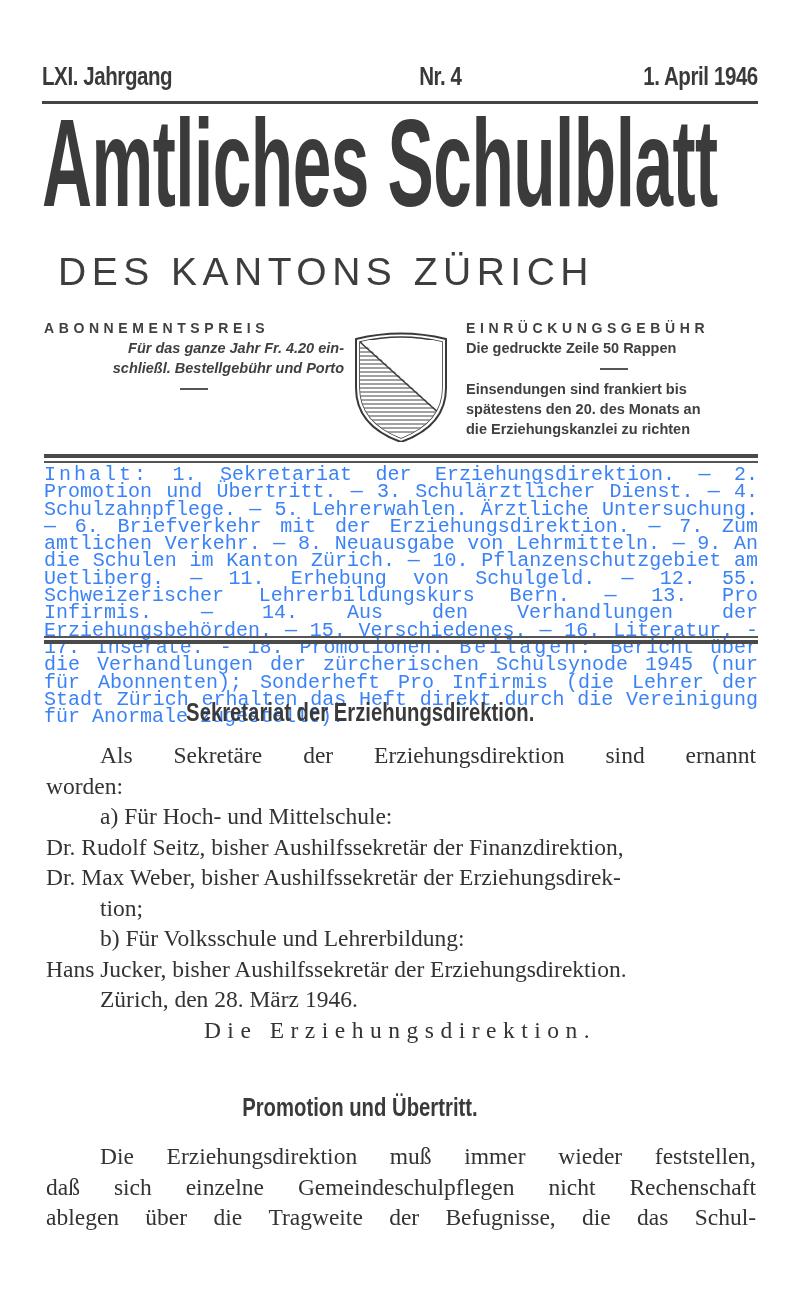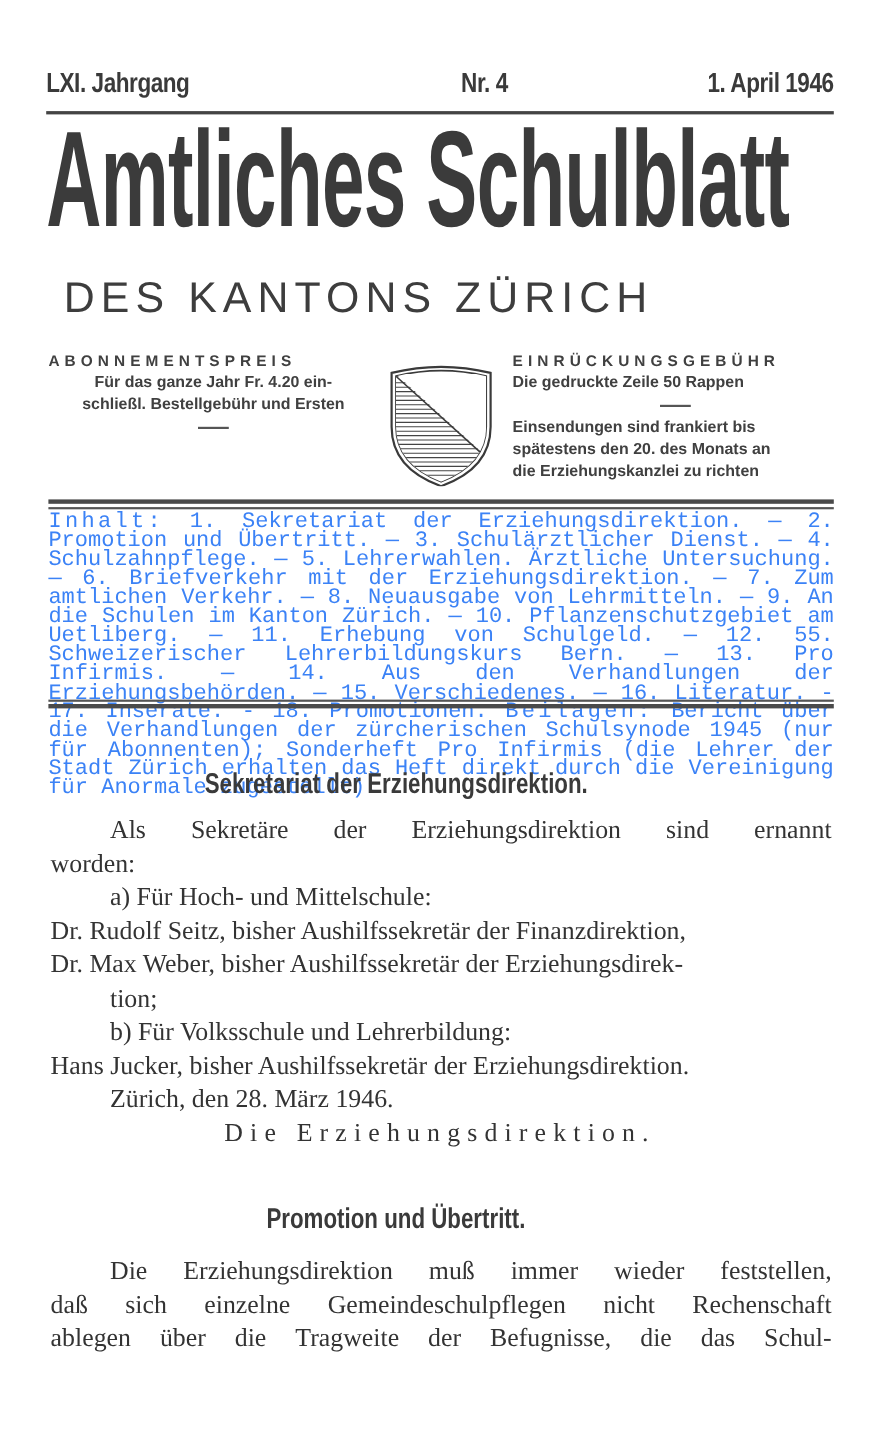--- a/index.html
+++ b/index.html
@@ -39,21 +39,21 @@
   
   .col {
     position: absolute; top: 318px; width: 300px;
     font-family: "Liberation Sans", sans-serif; font-weight: bold;
     font-size: 14.5px; line-height: 20px; color: #404040;
   }
   .col-left { left: 44px; }
   .col-right { left: 466px; width: 295px; }
   .col .head { letter-spacing: 4.6px; font-size: 14px; }
   .col .sep { width: 28px; height: 1.5px; background: #555; margin: 10px auto 9px auto; }
-  .col-left .body1, .col-left .body2 { text-align: center; }
+  .col-left .body1, .col-left .body2 { text-align: right; font-style: italic; }
   .col-right .body1, .col-right .body2 { text-align: left; }
 
   .shield { position: absolute; left: 352px; top: 330px; width: 98px; height: 112px; }
 
   
   .rule-thick { position: absolute; left: 44px; width: 714px; height: 4px; background: #4a4a4a; }
   .rule-thin { position: absolute; left: 44px; width: 714px; height: 1.5px; background: #555; }
 
   .inhalt {
     position: absolute; left: 44px; top: 466px; width: 714px;
@@ -94,21 +94,21 @@
   </div>
   <div class="rule-top"></div>
 
   <div class="title">Amtliches Schulblatt</div>
   <div class="subtitle">DES KANTONS ZÜRICH</div>
 
   <div class="col col-left">
     <div class="head">ABONNEMENTSPREIS</div>
     <div class="body1">
       <div>Für das ganze Jahr Fr. 4.20 ein-</div>
-      <div>schließl. Bestellgebühr und Ersten</div>
+      <div>schließl. Bestellgebühr und Porto</div>
     </div>
     <div class="sep"></div>
   </div>
 
   <svg class="shield" viewBox="0 0 98 112">
     <defs>
       <clipPath id="shieldInner">
         <path d="M8 12 Q49 2 90 12 L90 58 Q90 92 49 108 Q8 92 8 58 Z"></path>
       </clipPath>
     </defs>

